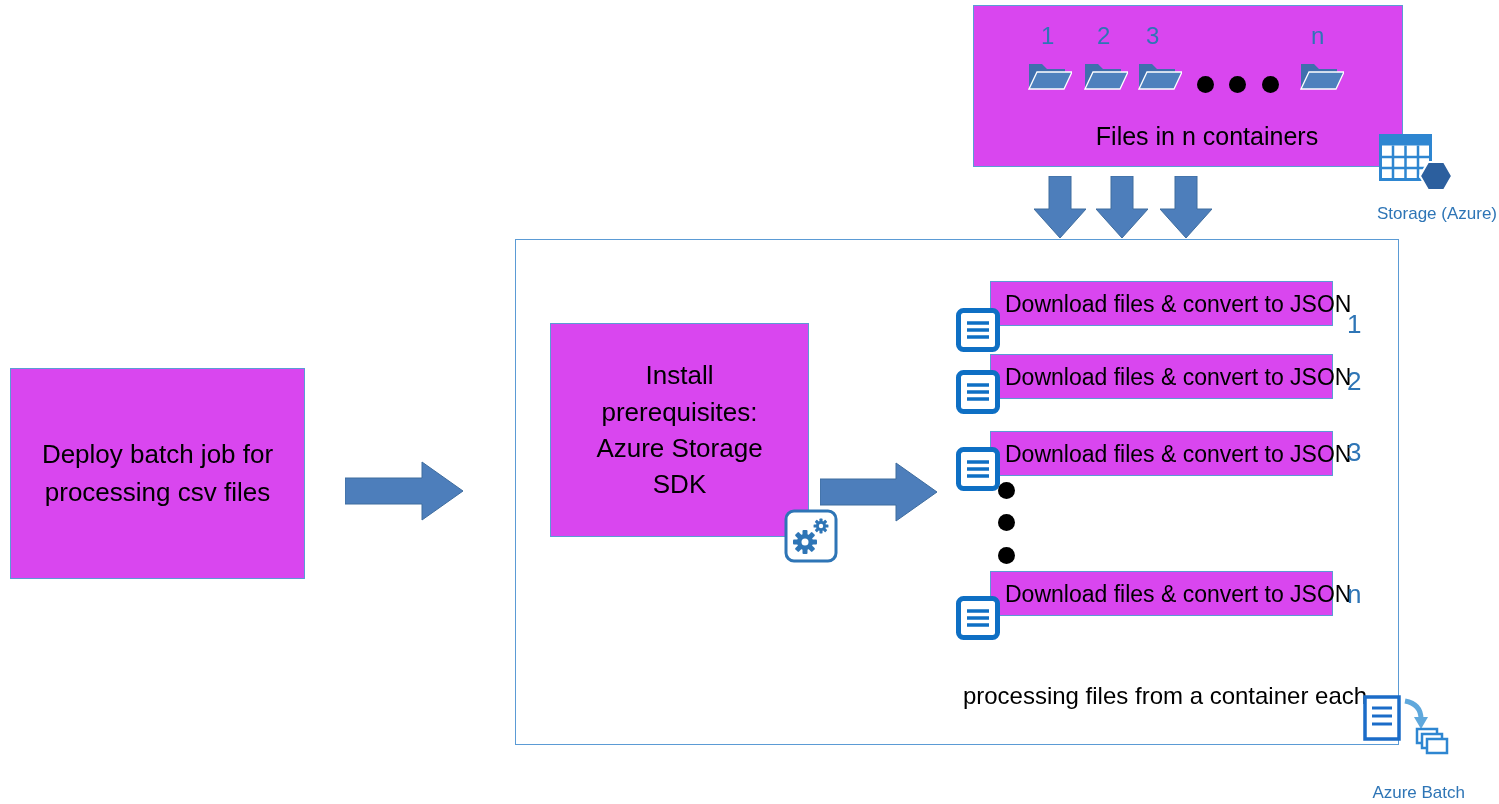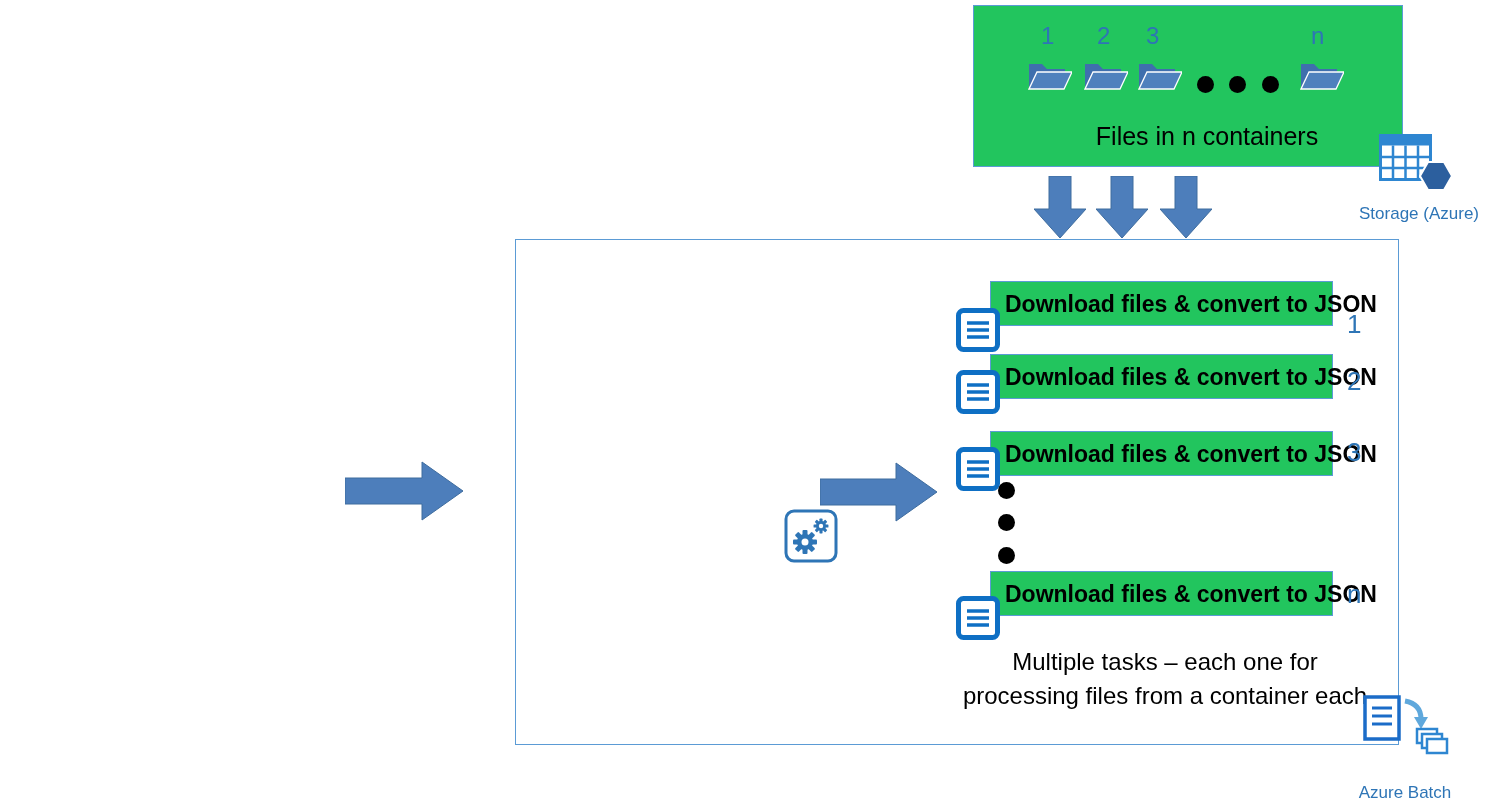--- a/index.html
+++ b/index.html
@@ -3,33 +3,39 @@
 <meta charset="utf-8">
 <style>
   html,body{margin:0;padding:0;background:#fff;}
   #canvas{
     position:relative;width:1499px;height:804px;background:#fff;
     font-family:"Liberation Sans","DejaVu Sans",sans-serif;color:#000;
     overflow:hidden;
   }
   .abs{position:absolute;}
   .outline-box{border:1.5px solid #5B9BD5;background:#fff;box-sizing:border-box;}
-  .thin-box{border:1px solid #5B9BD5;background:#22c55e;box-sizing:border-box;font-weight:bold;}
+  .thin-box{border:1px solid #5B9BD5;background:#d946ef;box-sizing:border-box;}
   .center-text{display:flex;align-items:center;justify-content:center;text-align:center;}
   .blue-num{color:#2E75B6;font-size:26px;}
   .dot{position:absolute;width:17px;height:17px;border-radius:50%;background:#000;}
-  .icon-label{color:#2E75B6;font-size:17px;text-align:center;}
+  .icon-label{color:#2E75B6;font-size:17px;text-align:right;}
   .task-label{font-size:23px;line-height:44px;padding-left:14px;white-space:nowrap;}
   .caption{font-size:24px;text-align:center;}
 </style>
 </head>
 <body>
 
 <div id="canvas">
 
+  <div class="abs thin-box center-text" style="left:10px;top:368px;width:295px;height:211px;">
+    <div style="font-size:26px;line-height:1.45;">
+      <div>Deploy batch job for</div>
+      <div>processing csv files</div>
+    </div>
+  </div>
 
   <svg class="abs" style="left:345px;top:461px;" width="120" height="60" viewBox="0 0 120 60">
     <polygon points="0,17 77,17 77,1 118,30 77,59 77,43 0,43" fill="#4D7EBB" stroke="#3E6C9E" stroke-width="1"></polygon>
   </svg>
 
   <div class="abs thin-box" style="left:973px;top:5px;width:430px;height:162px;"></div>
 
   <div class="abs blue-num" style="left:1041px;top:22px;font-size:24px;">1</div>
   <div class="abs blue-num" style="left:1097px;top:22px;font-size:24px;">2</div>
   <div class="abs blue-num" style="left:1146px;top:22px;font-size:24px;">3</div>
@@ -71,20 +77,23 @@
   </svg>
   <svg class="abs" style="left:1096px;top:176px;" width="52" height="62" viewBox="0 0 52 62">
     <polygon points="15,0 37,0 37,33 52,33 26,62 0,33 15,33" fill="#4D7EBB" stroke="#3E6C9E" stroke-width="1"></polygon>
   </svg>
   <svg class="abs" style="left:1160px;top:176px;" width="52" height="62" viewBox="0 0 52 62">
     <polygon points="15,0 37,0 37,33 52,33 26,62 0,33 15,33" fill="#4D7EBB" stroke="#3E6C9E" stroke-width="1"></polygon>
   </svg>
 
   <div class="abs outline-box" style="left:515px;top:239px;width:884px;height:506px;"></div>
 
+  <div class="abs thin-box center-text" style="left:550px;top:323px;width:259px;height:214px;padding:0 28px;">
+    <div style="font-size:26px;line-height:1.4;">Install prerequisites: Azure Storage SDK</div>
+  </div>
 
   <svg class="abs" style="left:784px;top:509px;" width="54" height="54" viewBox="0 0 54 54">
     <rect x="2" y="2" width="50" height="50" rx="8" fill="#fff" stroke="#2E75B6" stroke-width="3"></rect>
     <g transform="translate(21,33)">
       <g fill="#2E75B6">
         <rect x="-2.5" y="-12" width="5" height="24" rx="1"></rect>
         <rect x="-2.5" y="-12" width="5" height="24" rx="1" transform="rotate(45)"></rect>
         <rect x="-2.5" y="-12" width="5" height="24" rx="1" transform="rotate(90)"></rect>
         <rect x="-2.5" y="-12" width="5" height="24" rx="1" transform="rotate(135)"></rect>
         <circle r="8"></circle>
@@ -141,21 +150,20 @@
 
   <div class="abs thin-box task-label" style="left:990px;top:571px;width:343px;height:45px;">Download files &amp; convert to JSON</div>
   <svg class="abs" style="left:956px;top:596px;" width="44" height="44" viewBox="0 0 44 44">
     <rect x="2.5" y="2.5" width="39" height="39" rx="5" fill="#fff" stroke="#0E6FC4" stroke-width="5"></rect>
     <line x1="11" y1="15" x2="33" y2="15" stroke="#0E6FC4" stroke-width="3.5"></line>
     <line x1="11" y1="22" x2="33" y2="22" stroke="#0E6FC4" stroke-width="3.5"></line>
     <line x1="11" y1="29" x2="33" y2="29" stroke="#0E6FC4" stroke-width="3.5"></line>
   </svg>
   <div class="abs blue-num" style="left:1347px;top:579px;">n</div>
 
-  <div class="abs caption" style="left:950px;top:648px;width:430px;">Multiple tasks – each one for</div>
   <div class="abs caption" style="left:950px;top:682px;width:430px;">processing files from a container each</div>
 
   <svg class="abs" style="left:1363px;top:695px;" width="90" height="66" viewBox="0 0 90 66">
     <rect x="2" y="2" width="34" height="42" fill="#fff" stroke="#1B6CC8" stroke-width="3.5"></rect>
     <line x1="9" y1="13" x2="29" y2="13" stroke="#1B6CC8" stroke-width="3"></line>
     <line x1="9" y1="21" x2="29" y2="21" stroke="#1B6CC8" stroke-width="3"></line>
     <line x1="9" y1="29" x2="29" y2="29" stroke="#1B6CC8" stroke-width="3"></line>
     <path d="M42 6 q16 3 16 18" fill="none" stroke="#5FA8DC" stroke-width="5"></path>
     <polygon points="51,22 65,22 58,34" fill="#5FA8DC"></polygon>
     <g fill="#fff" stroke="#2E86D1" stroke-width="2.5">

